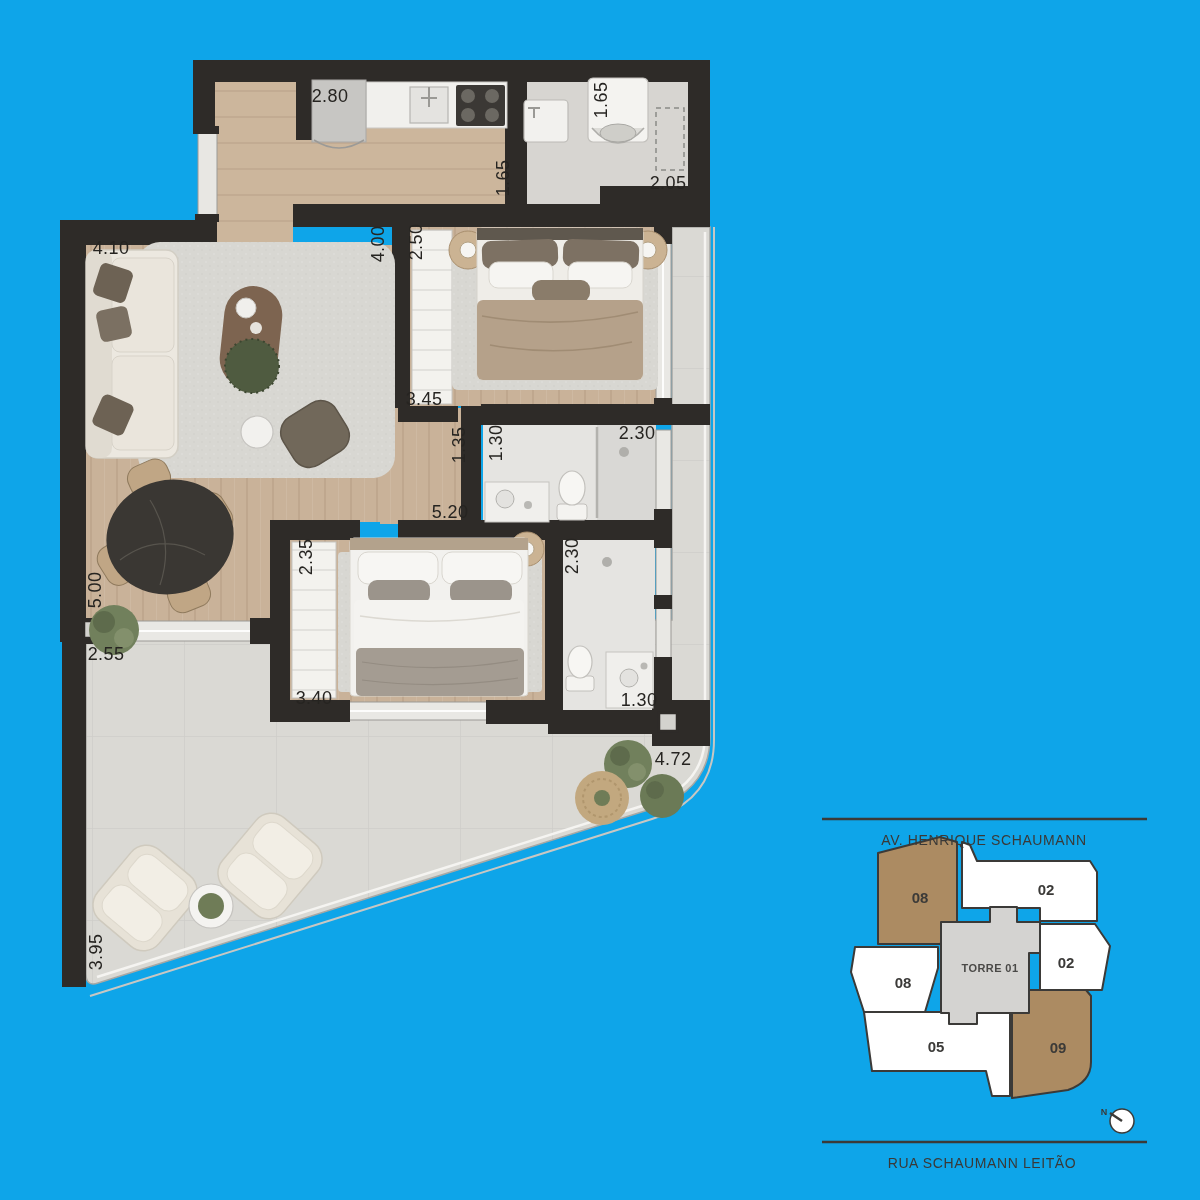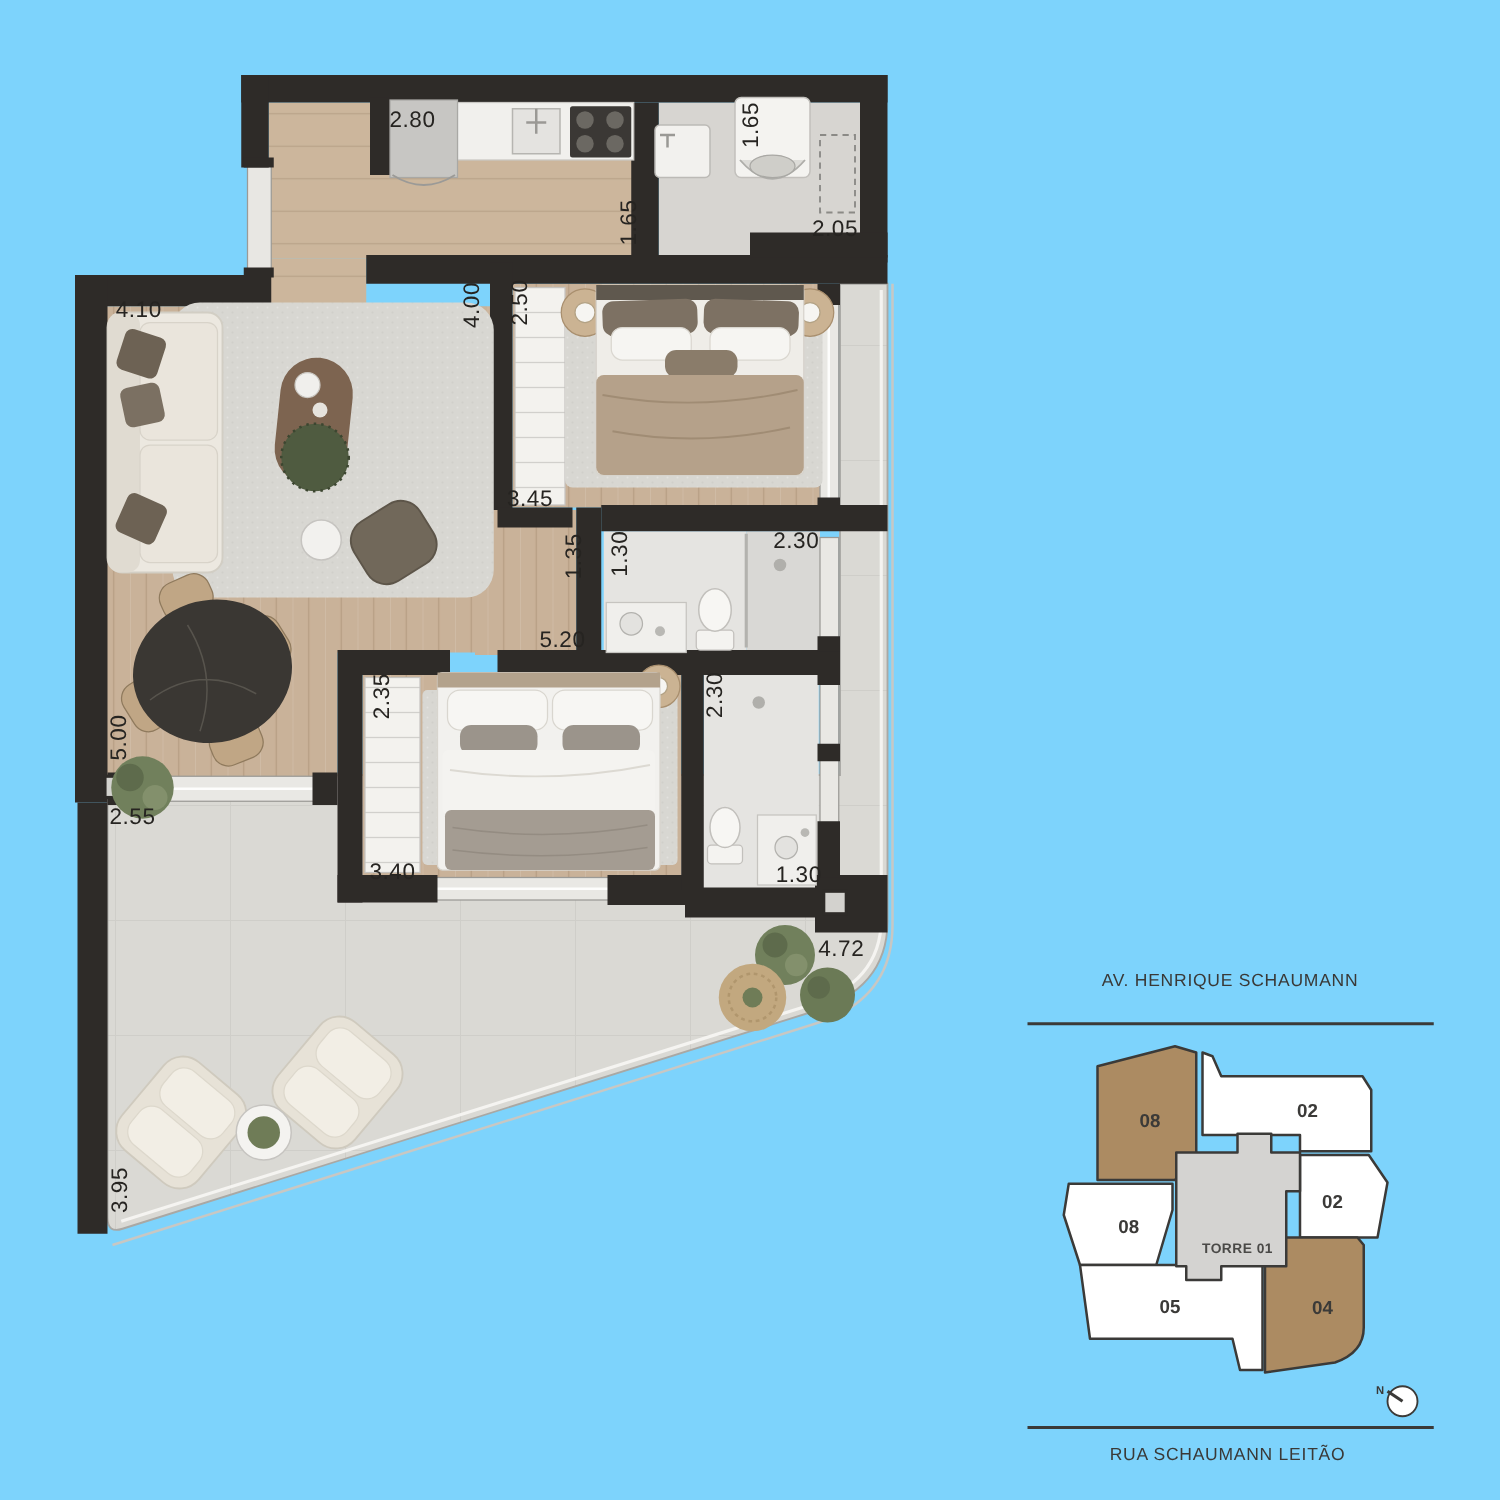--- a/index.html
+++ b/index.html
@@ -1,25 +1,25 @@
 <!DOCTYPE html>
 <html><head>
 <meta charset="utf-8">
 <style>
   html,body{margin:0;padding:0;background:#ffffff;}
-  #stage{position:relative;width:1200px;height:1200px;background:#7dd3fc;overflow:hidden;
+  #stage{position:relative;width:1200px;height:1200px;background:#0ea5e9;overflow:hidden;
          font-family:"Liberation Sans",sans-serif;}
   #plan-svg,#keyplan-svg{position:absolute;left:0;top:0;}
   .dim{position:absolute;transform:translate(-50%,-50%);font:400 18px "Liberation Sans",sans-serif;
        color:#262421;letter-spacing:.4px;white-space:nowrap;z-index:5;}
   .dim.v{transform:translate(-50%,-50%) rotate(-90deg);}
   .kp-label{position:absolute;transform:translate(-50%,-50%);font:700 15px "Liberation Sans",sans-serif;
        color:#3b3a38;z-index:6;}
   .kp-tower{position:absolute;transform:translate(-50%,-50%);font:700 11px "Liberation Sans",sans-serif;
-       color:#4a4947;letter-spacing:.4px;z-index:6;margin-top:31px;}
+       color:#4a4947;letter-spacing:.4px;z-index:6;}
   .street{position:absolute;transform:translate(-50%,-50%);font:400 14px "Liberation Sans",sans-serif;
        color:#3a3937;letter-spacing:.6px;z-index:6;white-space:nowrap;}
   .compass-n{position:absolute;transform:translate(-50%,-50%);font:700 9px "Liberation Sans",sans-serif;
        color:#3a3937;z-index:7;}
 </style>
 </head>
 <body>
 
 <div id="stage">
 
@@ -298,24 +298,24 @@
       <path fill="#ffffff" d="M1040,924 L1095,924 L1110,946 L1102,990 L1088,990 L1040,990 Z"></path>
       <path fill="#ffffff" d="M855,947 L938,947 L938,968 L925,1012 L864,1012 L851,972 Z"></path>
       <path fill="#ffffff" d="M864,1012 L1010,1012 L1010,1096 L992,1096 L986,1071 L872,1071 Z"></path>
       <path fill="#ac8b62" d="M1012,990 L1086,990 L1091,996 L1091,1062 Q1091,1082 1068,1090 L1012,1098 Z"></path>
       <path fill="#d4d3d1" d="M941,922 L990,922 L990,907 L1017,907 L1017,922 L1040,922 L1040,953 L1029,953 L1029,1013 L977,1013 L977,1024 L949,1024 L949,1013 L941,1013 Z"></path>
       <circle cx="1122" cy="1121" r="12" fill="#ffffff" stroke-width="1.5"></circle>
       <line x1="1122" y1="1121" x2="1110" y2="1113" stroke-width="2.5"></line>
     </g>
   </svg>
 
-  <span class="street" style="left:984px;top:784px">AV. HENRIQUE SCHAUMANN</span>
+  <span class="street" style="left:984px;top:840px">AV. HENRIQUE SCHAUMANN</span>
   <span class="street" style="left:982px;top:1163px">RUA SCHAUMANN LEITÃO</span>
   <span class="kp-label" style="left:920px;top:897px">08</span>
   <span class="kp-label" style="left:1046px;top:889px">02</span>
   <span class="kp-label" style="left:1066px;top:962px">02</span>
-  <span class="kp-label" style="left:1058px;top:1047px">04</span>
+  <span class="kp-label" style="left:1058px;top:1047px">09</span>
   <span class="kp-label" style="left:936px;top:1046px">05</span>
   <span class="kp-label" style="left:903px;top:982px">08</span>
   <span class="kp-tower" style="left:990px;top:968px">TORRE 01</span>
   <span class="compass-n" style="left:1104px;top:1112px">N</span>
 
 </div>
 
 </body></html>

